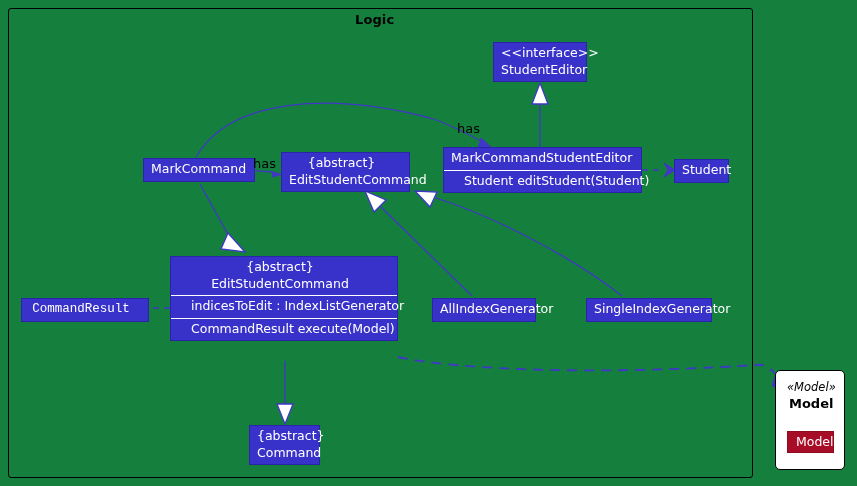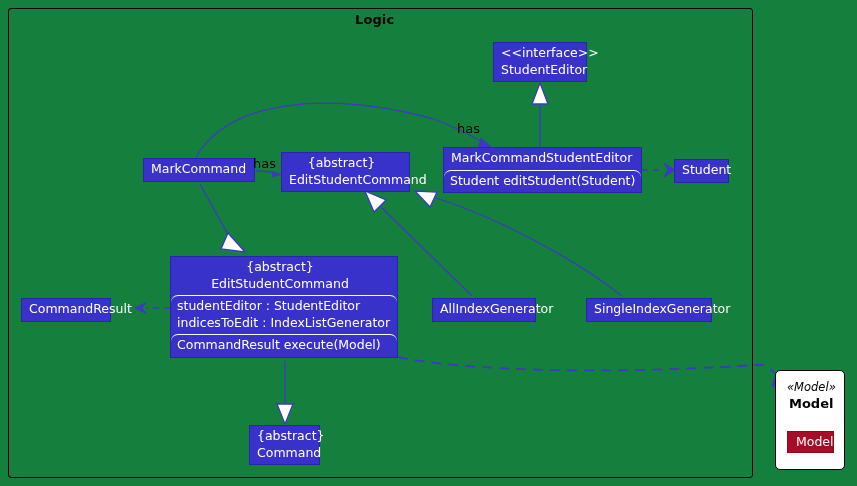--- a/index.html
+++ b/index.html
@@ -55,24 +55,23 @@
     text-align: center;
     padding: 2px 15px 3px 7px;
     white-space: nowrap;
     border-radius: 14px;
   }
   .uml-name .line {
     display: block;
   }
   .uml-compartment {
     border-top: 1.4px solid #ffffff;
-    padding: 2px 6px 3px 6px;
+    padding: 2px 6px 3px 20px;
     text-align: left;
     white-space: nowrap;
-    border-radius: 7px;
   }
   .uml-compartment .line {
     display: block;
   }
   .edge-label {
     position: absolute;
     font-size: 13px;
     color: #000000;
     font-family: "DejaVu Sans", sans-serif;
     background: transparent;
@@ -222,29 +221,28 @@
       <span class="line">Student</span>
     </div>
   </div>
 
   <div class="uml-class" style="left:170px; top:256px; width:228px;">
     <div class="uml-name">
       <span class="line">{abstract}</span>
       <span class="line">EditStudentCommand</span>
     </div>
     <div class="uml-compartment">
-      <span class="line">studentEditor : StudentEditor</span>
       <span class="line">indicesToEdit : IndexListGenerator</span>
     </div>
     <div class="uml-compartment">
       <span class="line">CommandResult execute(Model)</span>
     </div>
   </div>
 
-  <div class="uml-class" style="left:21px; top:298px; width:90px;">
+  <div class="uml-class" style="left:21px; top:298px; width:128px;font-family:Liberation Mono, monospace;">
     <div class="uml-name">
       <span class="line">CommandResult</span>
     </div>
   </div>
 
   <div class="uml-class" style="left:432px; top:298px; width:104px;">
     <div class="uml-name">
       <span class="line">AllIndexGenerator</span>
     </div>
   </div>

